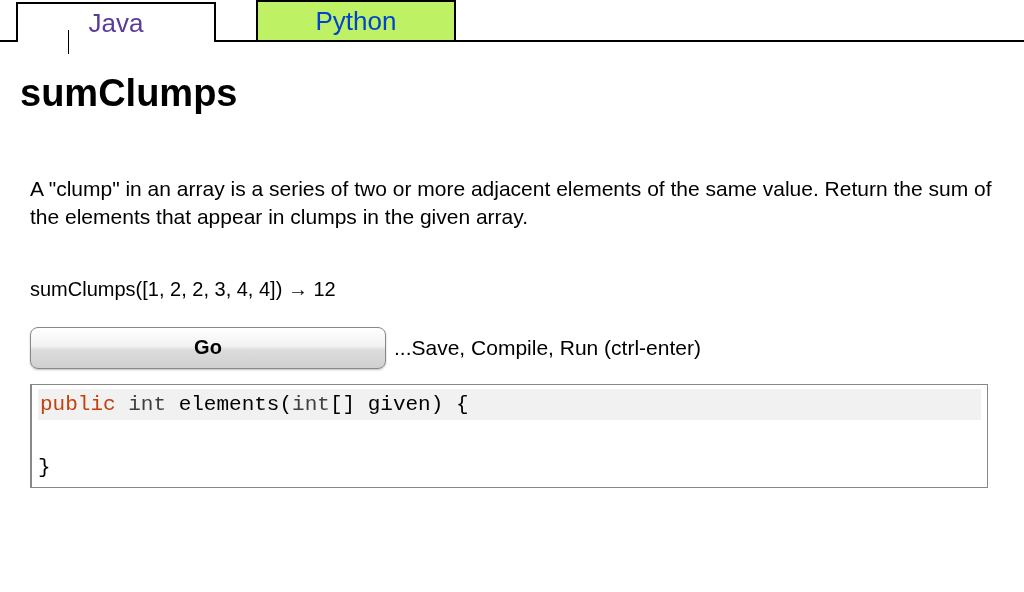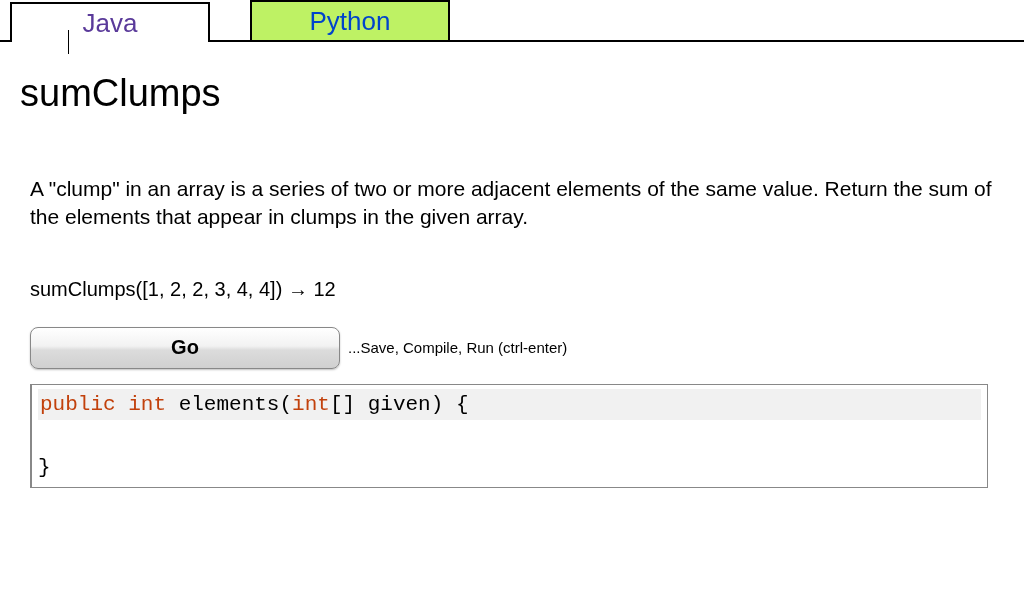--- a/index.html
+++ b/index.html
@@ -10,21 +10,21 @@
   body {
     font-family: Verdana, Geneva, sans-serif;
     background: #fff;
     width: 1024px;
     height: 592px;
     overflow: hidden;
   }
   .tabs {
     display: flex;
     border-bottom: 2px solid #000;
-    padding-left: 10px;
+    padding-left: 16px;
     height: 42px;
   }
   .tab {
     border: 2px solid #000;
     border-bottom: none;
     padding: 4px 30px;
     font-size: 26px;
     background: #bef264;
     margin-right: 40px;
     margin-top: 0;
@@ -48,21 +48,21 @@
     background: #fff;
   }
   .tab.inactive {
     color: #0044cc;
   }
   .content {
     padding: 20px 30px;
   }
   .title {
     font-size: 38px;
-    font-weight: normal;
+    font-weight: bold;
     font-family: Verdana, Geneva, sans-serif;
     margin-bottom: 60px;
     margin-top: 10px;
     margin-left: -10px;
   }
   .description {
     font-size: 21px;
     line-height: 1.35;
     margin-bottom: 45px;
   }
@@ -77,33 +77,33 @@
   .arrow {
     display: inline;
   }
   .button-row {
     display: flex;
     align-items: center;
     gap: 8px;
     margin-bottom: 15px;
   }
   .go-button {
-    width: 310px;
+    width: 356px;
     height: 42px;
     border: 1px solid #888;
     border-radius: 8px;
     background: linear-gradient(to bottom, #ffffff 0%, #f2f2f2 45%, #dcdcdc 55%, #d0d0d0 100%);
     font-size: 20px;
     font-weight: bold;
     font-family: Verdana, Geneva, sans-serif;
     cursor: pointer;
     box-shadow: 0 1px 2px rgba(0,0,0,0.25);
   }
   .hint {
-    font-size: 15px;
+    font-size: 21px;
   }
   .code-editor {
     border: 1px solid #888;
     border-left: 2px solid #888;
     padding: 4px 6px;
     font-family: "Lucida Console", "Courier New", monospace;
     font-size: 21px;
     line-height: 1.5;
     background: #fff;
     width: 958px;
@@ -116,21 +116,21 @@
   }
   .cursor {
     position: absolute;
     width: 1px;
     height: 24px;
     background: #000;
     left: 68px;
     top: 30px;
   }
   .kw { color: #c2410c; }
-  .type { color: #c2410c; }
+  .type { color: #404040; }
 </style>
 </head>
 <body>
 
 <div class="tabs">
   <div class="tab active">Java</div>
   <div class="tab inactive">Python</div>
 </div>
 
 <div class="content">

